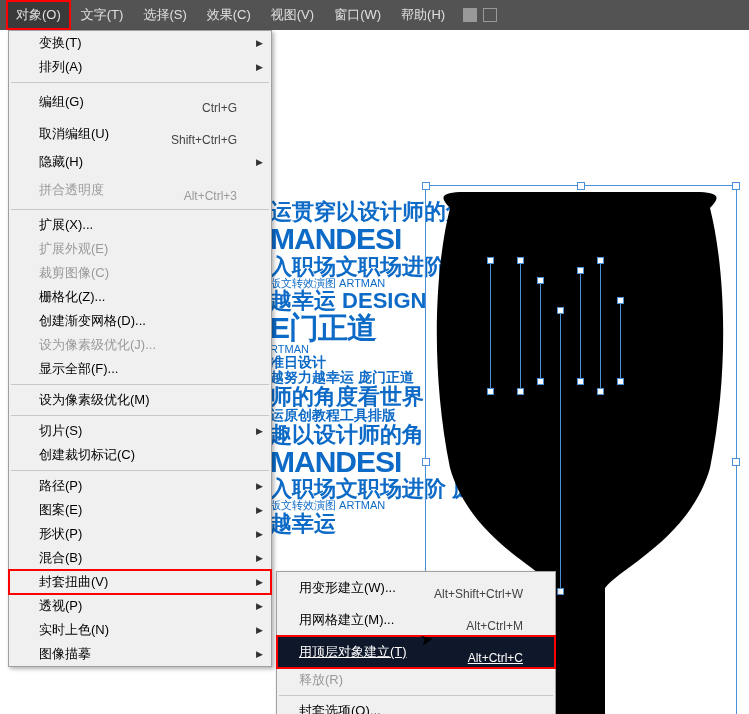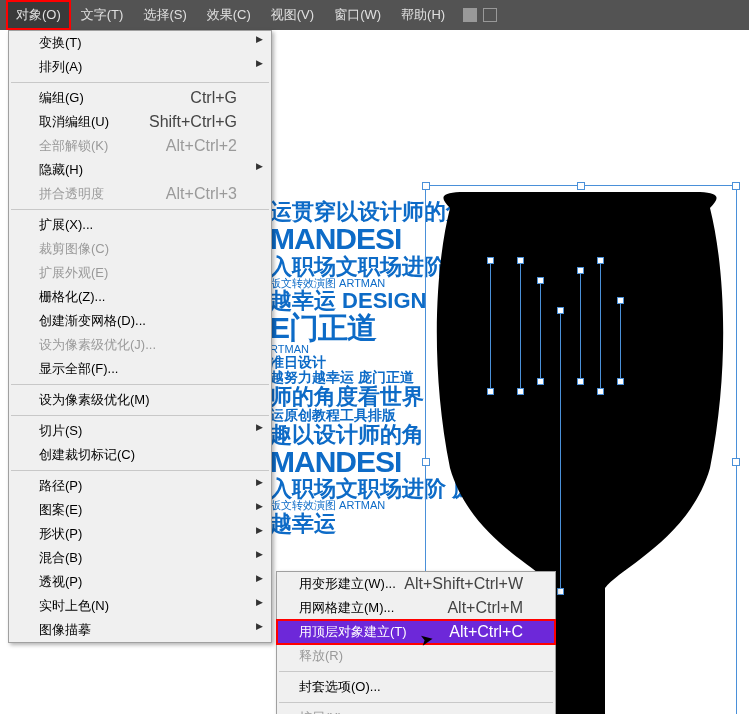--- a/index.html
+++ b/index.html
@@ -123,51 +123,53 @@
     width: 262px;
     background: #f0f0f0;
     border: 1px solid #a0a0a0;
     box-shadow: 2px 2px 4px rgba(0,0,0,.3);
     z-index: 20;
     color: #000;
   }
   .menu-item {
     display: flex;
     justify-content: space-between;
+    align-items: center;
     padding: 3px 20px 3px 30px;
     cursor: default;
     position: relative;
   }
   .menu-item.disabled { color: #9a9a9a; }
   .menu-item.has-sub::after{
     content:"▶"; font-size:9px; position:absolute; right:8px; color:#333;
   }
   .menu-sep { height: 1px; background: #c8c8c8; margin: 3px 2px; }
-  .menu-shortcut { color: #444; font-size: 16px; padding-right:14px;}
+  .menu-shortcut { color: #444; font-size: 12px; padding-right:14px;margin-top:12px;}
   .menu-item.disabled .menu-shortcut{color:#9a9a9a;}
   .menu-item.highlight-red {
     outline: 2px solid red;
     outline-offset: -1px;
   }
 
   .submenu {
     position: absolute;
     left: 276px;
     top: 571px;
     width: 278px;
     background: #f0f0f0;
     border: 1px solid #a0a0a0;
     box-shadow: 2px 2px 4px rgba(0,0,0,.3);
     z-index: 21;
     color: #000;
   }
   .submenu .menu-item { padding: 3px 18px 3px 22px; }
   .submenu .menu-item.highlight-blue {
-    background: #6d28d9;
+    background: #0f172a;
     color: #fff;
+    text-decoration: underline;
   }
   .submenu .menu-item.highlight-blue .menu-shortcut{color:#fff;}
   .submenu .menu-item.highlight-red{outline:2px solid red;outline-offset:-1px;}
 
   .cursor-arrow{
     position:absolute;
     left:420px; top:630px;
     z-index:30;
     font-size:16px;
     color:#000;
@@ -268,41 +270,37 @@
     </div>
     <div class="menu-sep"></div>
     <div class="menu-item">
       <span>编组(G)</span>
       <span class="menu-shortcut">Ctrl+G</span>
     </div>
     <div class="menu-item">
       <span>取消编组(U)</span>
       <span class="menu-shortcut">Shift+Ctrl+G</span>
     </div>
-    <div class="menu-item disabled">
-      <span>全部解锁(K)</span>
-      <span class="menu-shortcut">Alt+Ctrl+2</span>
-    </div>
     <div class="menu-item has-sub">
       <span>隐藏(H)</span>
     </div>
     <div class="menu-item disabled">
       <span>拼合透明度</span>
       <span class="menu-shortcut">Alt+Ctrl+3</span>
     </div>
     <div class="menu-sep"></div>
     <div class="menu-item">
       <span>扩展(X)...</span>
     </div>
     <div class="menu-item disabled">
+      <span>扩展外观(E)</span>
+    </div>
+    <div class="menu-item disabled">
       <span>裁剪图像(C)</span>
     </div>
-    <div class="menu-item disabled">
-      <span>扩展外观(E)</span>
-    </div>
     <div class="menu-item">
       <span>栅格化(Z)...</span>
     </div>
     <div class="menu-item">
       <span>创建渐变网格(D)...</span>
     </div>
     <div class="menu-item disabled">
       <span>设为像素级优化(J)...</span>
     </div>
     <div class="menu-item">
@@ -324,20 +322,23 @@
       <span>路径(P)</span>
     </div>
     <div class="menu-item has-sub">
       <span>图案(E)</span>
     </div>
     <div class="menu-item has-sub">
       <span>形状(P)</span>
     </div>
     <div class="menu-item has-sub">
       <span>混合(B)</span>
+    </div>
+    <div class="menu-item has-sub highlight-red">
+      <span>封套扭曲(V)</span>
     </div>
     <div class="menu-item has-sub">
       <span>透视(P)</span>
     </div>
     <div class="menu-item has-sub">
       <span>实时上色(N)</span>
     </div>
     <div class="menu-item has-sub">
       <span>图像描摹</span>
     </div>

